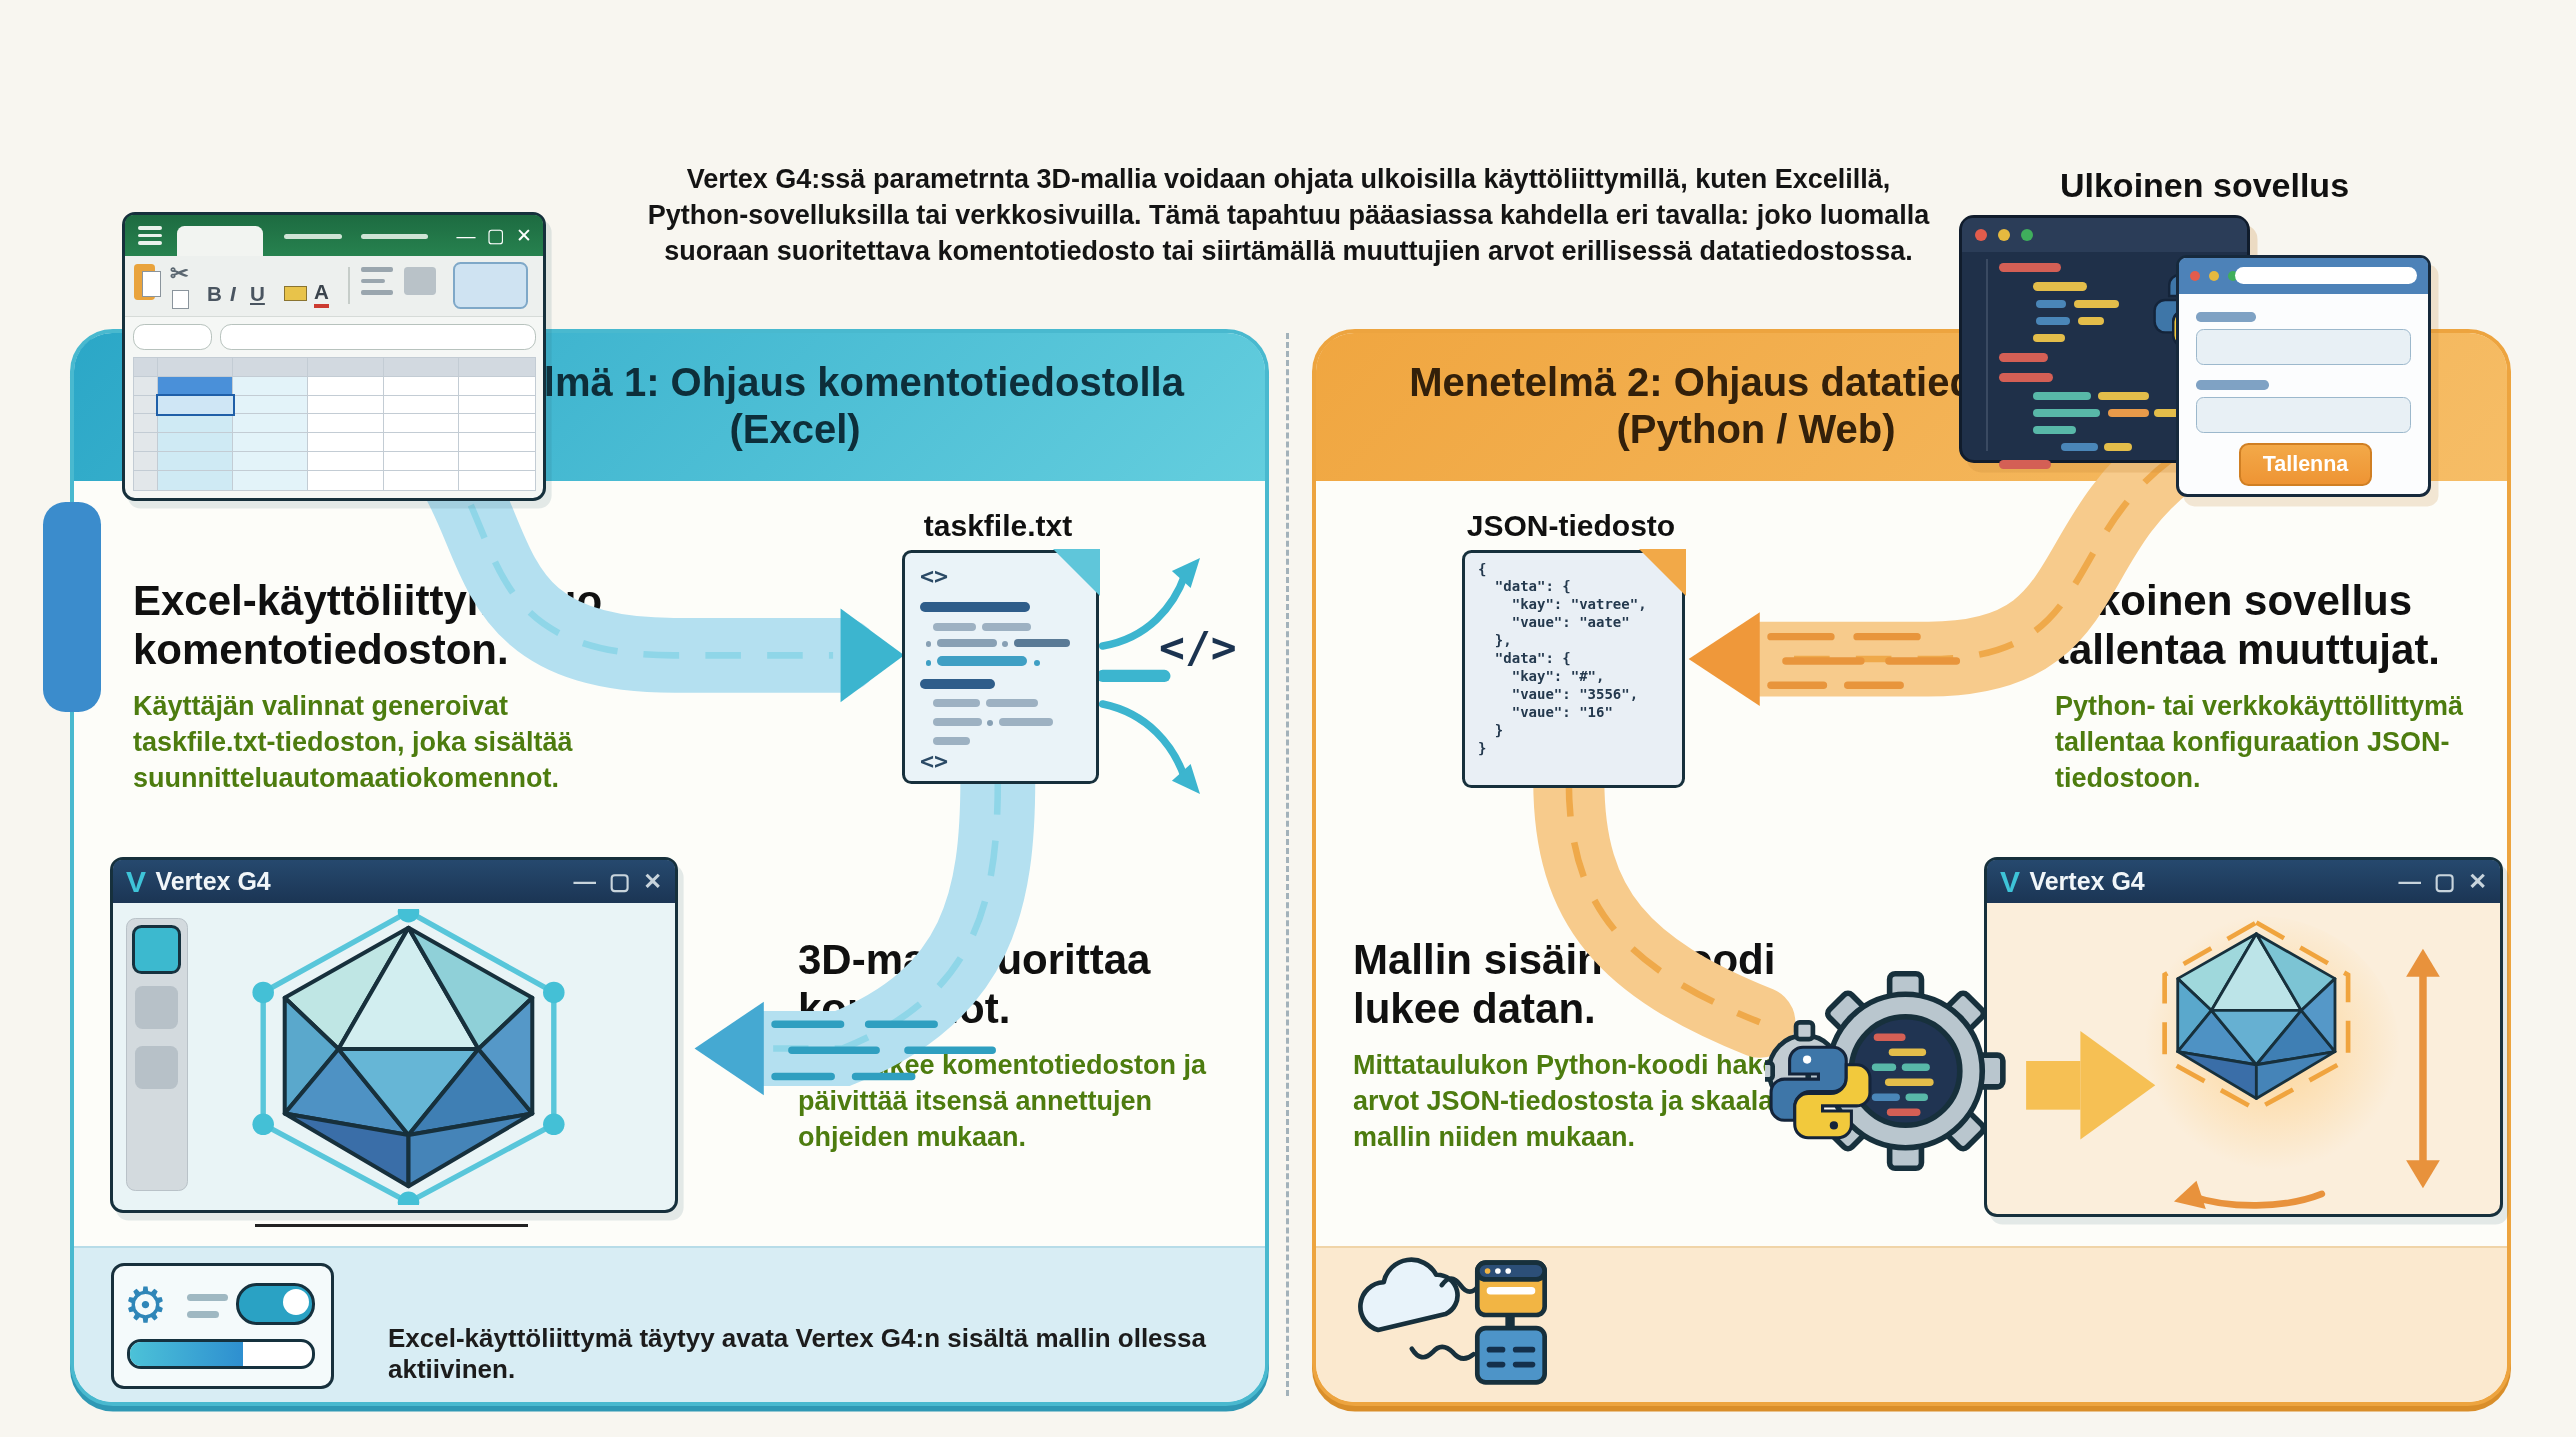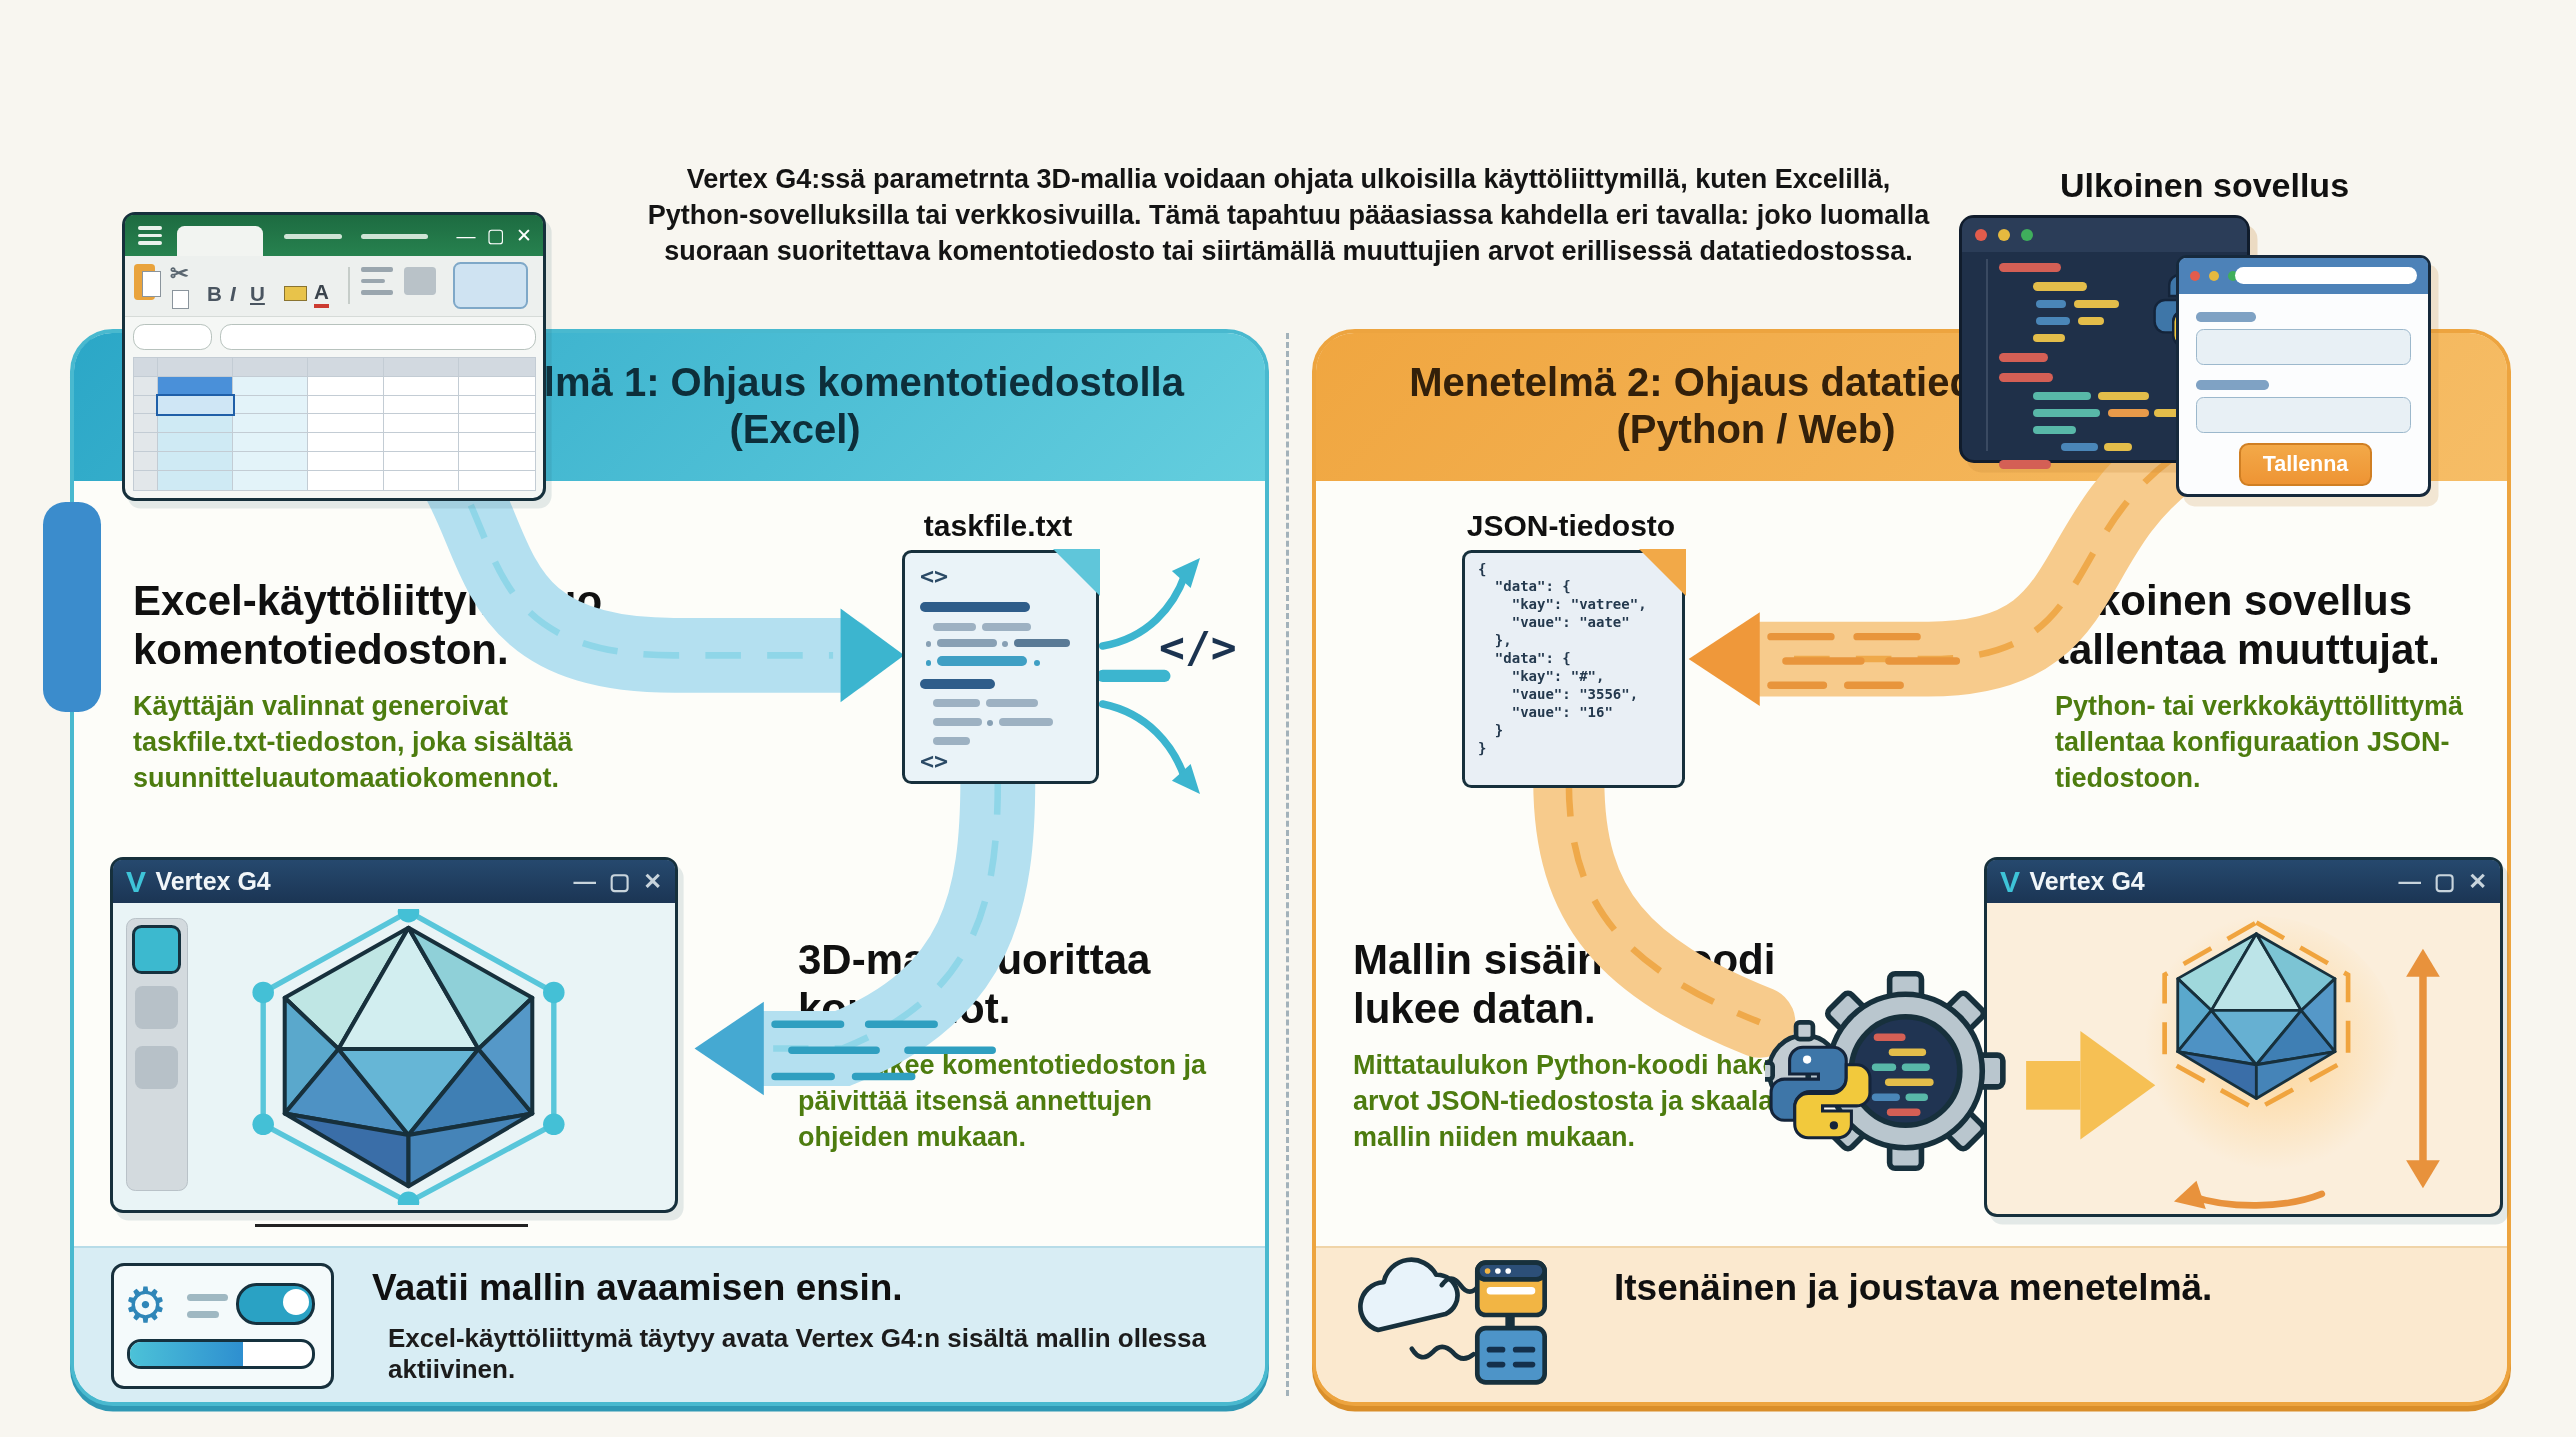--- a/index.html
+++ b/index.html
@@ -126,21 +126,20 @@
         <div class="gear-glyph">⚙</div>
         <div class="ln" style="top:28px;width:41px;"></div>
         <div class="ln" style="top:45px;width:32px;"></div>
         <div id="toggle">
             <div class="knob"></div>
           </div>
         <div id="progress">
             <div class="fill"></div>
           </div>
       </div>
-      <div class="ftitle">Vaatii mallin avaamisen ensin.</div>
       <div class="fbody">Excel-käyttöliittymä täytyy avata Vertex G4:n sisältä mallin ollessa aktiivinen.</div>
     </div>
   </div>
 
   <div id="panel-right" class="panel">
     <div class="pheader">
       <div class="ht">Menetelmä 2: Ohjaus datatiedostolla (Python / Web)</div>
     </div>
     <div class="pfooter">
       <svg class="abs" style="left:34px;top:9.4px;" width="234" height="131" viewBox="0 0 250 140">
@@ -155,21 +154,20 @@
             <circle cx="169" cy="15" r="3" fill="#fff"></circle>
           <rect x="146" y="32" width="52" height="8" rx="4" fill="#fff"></rect>
           <rect x="166" y="62" width="10" height="14" fill="#17303c"></rect>
           <rect x="136" y="76" width="72" height="58" rx="9" fill="#4d94c8" stroke="#17303c" stroke-width="5"></rect>
           <rect x="146" y="96" width="20" height="6" rx="3" fill="#14304c"></rect>
             <rect x="174" y="96" width="24" height="6" rx="3" fill="#14304c"></rect>
           <rect x="146" y="112" width="20" height="6" rx="3" fill="#14304c"></rect>
             <rect x="174" y="112" width="24" height="6" rx="3" fill="#14304c"></rect>
         </g>
       </svg>
-      <div class="ftitle">Itsenäinen ja joustava menetelmä.</div>
     </div>
   </div>
 
   <svg class="svglayer" width="2576" height="1438" viewBox="0 0 2752 1536">
 
     <path d="M 420 440 C 560 520, 470 700, 720 700 L 900 700" fill="none" stroke="#b4e0f0" stroke-width="80" stroke-linecap="round"></path>
     <path d="M 420 440 C 560 520, 470 700, 720 700 L 890 700" fill="none" stroke="#8fd6e8" stroke-width="7" stroke-dasharray="38 28"></path>
     <polygon points="898,650 898,750 966,700" fill="#3cb5cf"></polygon>
 
     <path d="M 1066 832 C 1066 960, 1046 1062, 900 1120 L 816 1120" fill="none" stroke="#b4e0f0" stroke-width="80" stroke-linecap="round"></path>

